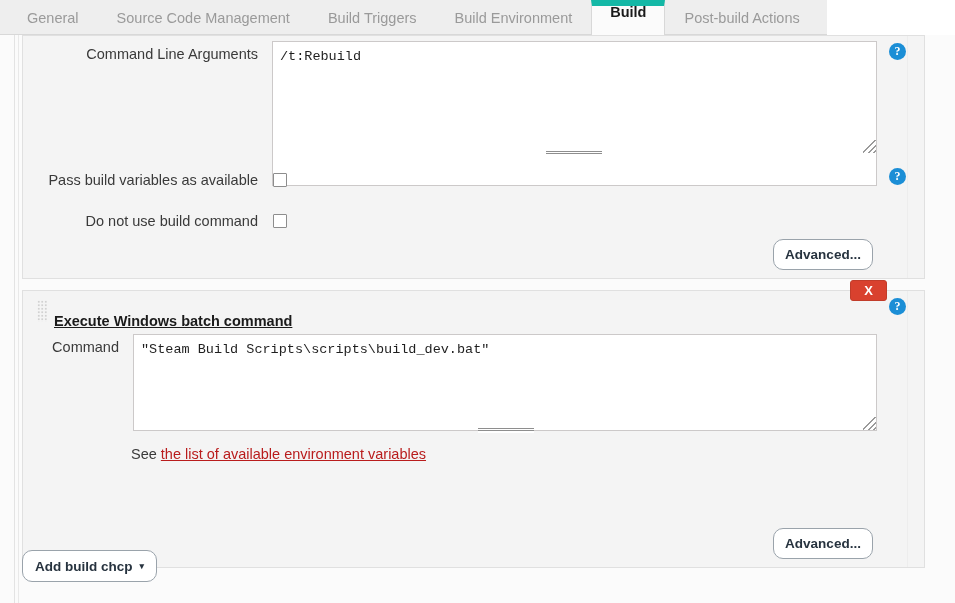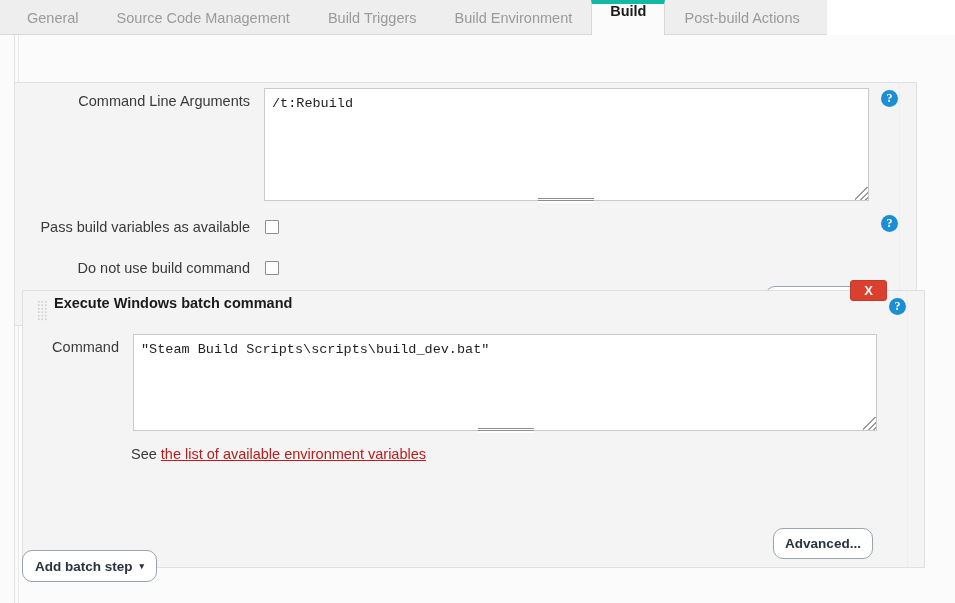--- a/index.html
+++ b/index.html
@@ -36,21 +36,21 @@
     border-right: 1px solid transparent;
     cursor: pointer;
     white-space: nowrap;
   }
   .tab.active {
     color: #1a1a1a;
     font-weight: bold;
     background: #fbfbfb;
     border-left: 1px solid #d8d8d8;
     border-right: 1px solid #d8d8d8;
-    border-top: 4px solid #14b8a6;
+    border-top: 6px solid #14b8a6;
     margin-bottom: -1px;
     padding-bottom: 19px;
   }
 
   
   .page {
     position: absolute;
     left: 0; top: 35px;
     width: 955px; height: 568px;
     background: #fbfbfb;
@@ -67,21 +67,21 @@
     width: 1px; height: 568px;
     background: #e9e9e9;
   }
 
   
   .panel {
     position: absolute;
     background: #f4f4f4;
     border: 1px solid #e0e0e0;
   }
-  #panel-msbuild { left: 14px; top: 0px;  width: 903px; height: 244px; margin-top: 47px; }
+  #panel-msbuild { left: 22px; top: 0px;  width: 903px; height: 244px; }
   #panel-batch   { left: 22px; top: 255px; width: 903px; height: 278px; }
 
   .inner-divider {
     position: absolute;
     top: 0; width: 1px; height: 100%;
     background: #ededed;
   }
 
   
   .label {
@@ -240,21 +240,21 @@
 
   <div class="leftrail"></div>
   <div class="leftrail2"></div>
 
   <div class="panel" id="panel-msbuild">
 
     <div class="inner-divider" style="left:884px;"></div>
 
     <div class="label" style="left:10px; top:10px; width:225px;">Command Line Arguments</div>
 
-    <textarea class="field" id="cla-field" style="left: 249px; top: 5px; width: 605px; height: 113px;" spellcheck="false">/t:Rebuild</textarea>
+    <textarea class="field" id="cla-field" style="left: 249px; top: 5px; width: 605px; height: 145px;" spellcheck="false">/t:Rebuild</textarea>
 
     <div class="grip-bar" style="left:523px; top:114px;"></div>
     <div class="grip-corner" style="left:840px; top:104px;"></div>
 
     <div class="help" style="left:866px; top:7px;">?</div>
 
     <div class="label" style="left:10px; top:136px; width:225px;">Pass build variables as available</div>
     <div class="cbox" style="left:250px; top:137px;"></div>
     <div class="help" style="left:866px; top:132px;">?</div>
 
@@ -262,35 +262,35 @@
     <div class="cbox" style="left:250px; top:178px;"></div>
 
     <div class="btn" style="left:750px; top:203px; width:100px; height:31px;">Advanced...</div>
   </div>
 
   <div class="panel" id="panel-batch">
 
     <div class="inner-divider" style="left:884px;"></div>
 
     <div class="drag-grip" style="left:14px; top:9px;"></div>
-    <div class="step-title" style="left:31px; top:4px;">Execute Windows batch command</div>
+    <div class="step-title" style="left:31px; top:22px;text-decoration:underline;">Execute Windows batch command</div>
 
     <div class="del-x" style="left:827px; top:-11px;">X</div>
     <div class="help" style="left:866px; top:7px;">?</div>
 
     <div class="label" style="left:10px; top:48px; width:86px;">Command</div>
 
     <textarea class="field" id="cmd-field" style="left: 110px; top: 43px; width: 744px; height: 97px;" spellcheck="false">"Steam Build Scripts\scripts\build_dev.bat"</textarea>
 
     <div class="grip-bar" style="left:455px; top:136px;"></div>
     <div class="grip-corner" style="left:840px; top:126px;"></div>
 
     <div class="linkline" style="left:108px; top:155px;"><span>See </span><a>the list of available environment variables</a></div>
 
     <div class="btn" style="left:750px; top:237px; width:100px; height:31px;">Advanced...</div>
   </div>
 
   <div class="btn" style="left:22px; top:515px; width:135px; height:32px;">
-    <span>Add batch step</span>
+    <span>Add build chcp</span>
     <span class="caret">▾</span>
   </div>
 
 </div>
 
 </body></html>

